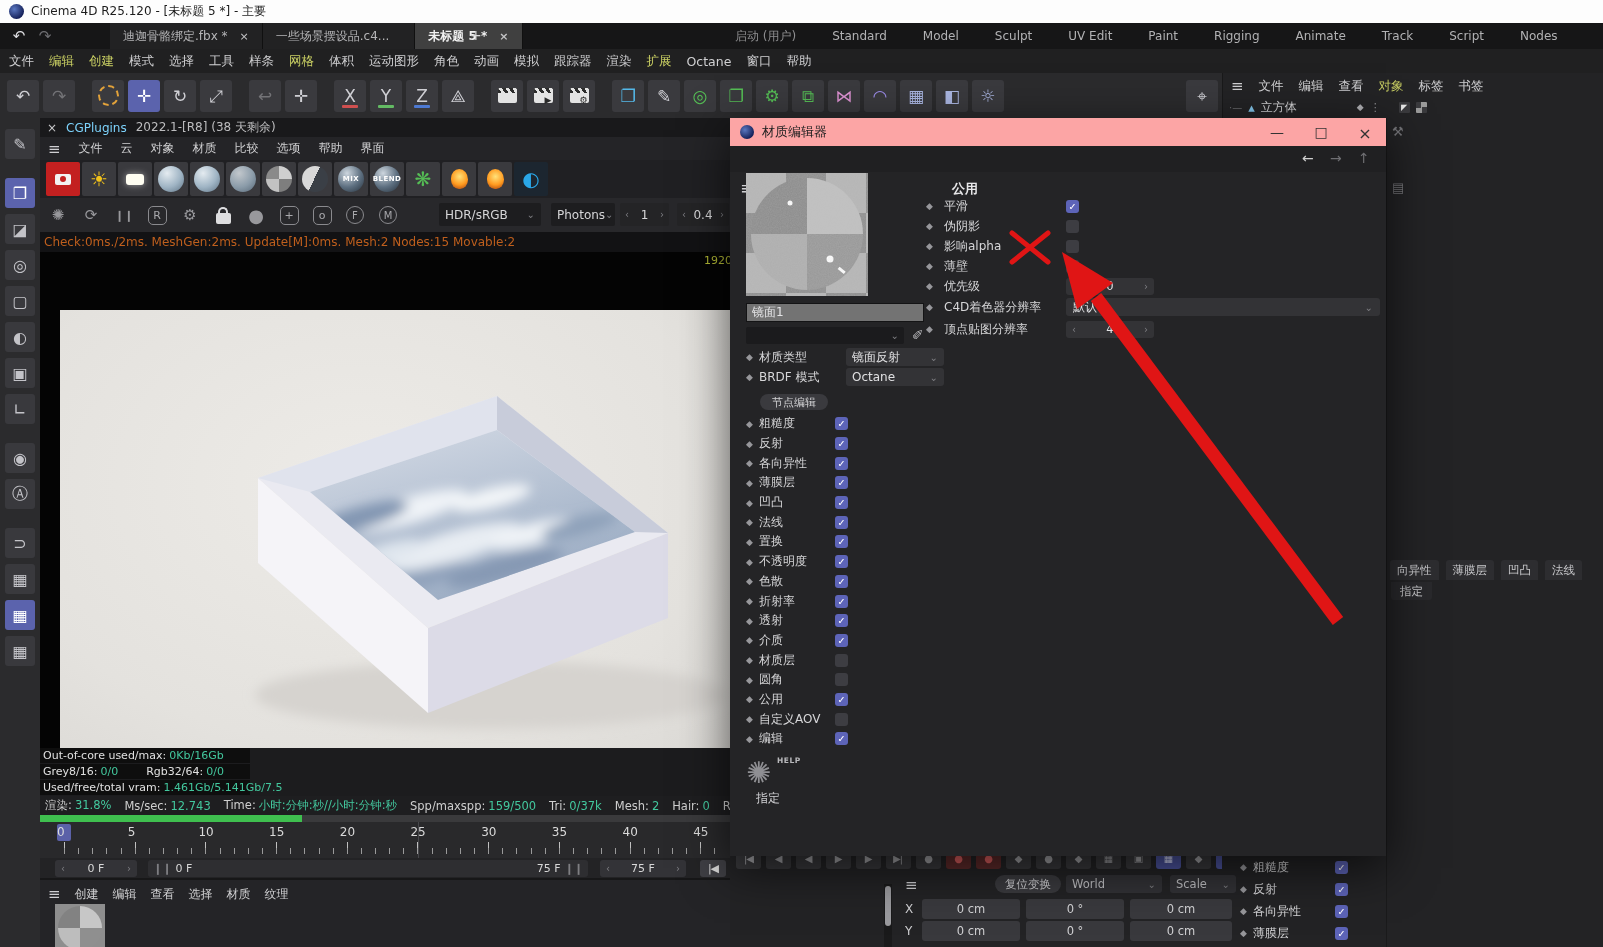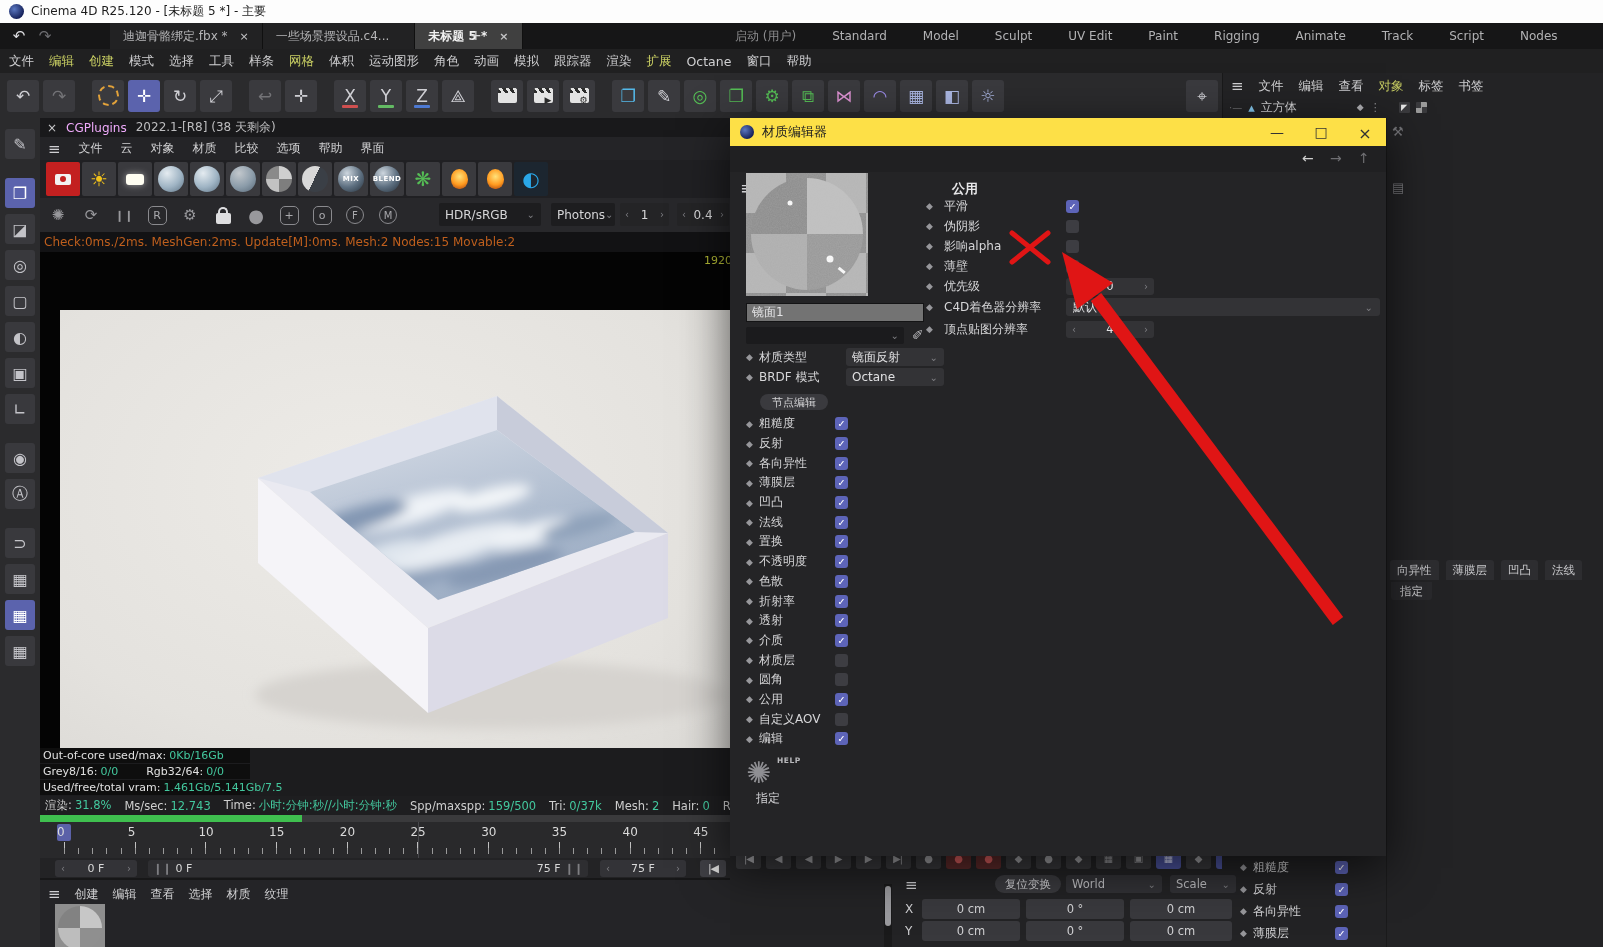--- a/index.html
+++ b/index.html
@@ -168,21 +168,21 @@
   .attrtabs{position:absolute;left:3px;top:442px;display:flex;gap:7px}
   .attrtab{height:20px;background:#2d2d30;border-radius:3px 3px 0 0;display:flex;align-items:center;
            padding:0 7px;font-size:11.5px;color:#c9c9cc;white-space:nowrap}
   .assigntab{position:absolute;left:4px;top:464px;height:18px;background:#29292c;border-radius:0 0 3px 3px;
              display:flex;align-items:center;padding:0 9px;font-size:11.5px;color:#c9c9cc}
   .rpic{position:absolute;color:#77777b;font-size:13px}
 
   
   .window{left:730px;top:118px;width:656px;height:738px;background:#242426;z-index:10;
           box-shadow:0 12px 45px rgba(0,0,0,.65)}
-  .wtitle{position:absolute;left:0;top:0;width:656px;height:28px;background:#fde047;display:flex;
+  .wtitle{position:absolute;left:0;top:0;width:656px;height:28px;background:#fca5a5;display:flex;
           align-items:center;gap:8px;padding-left:10px;box-sizing:border-box;color:#222;font-size:13px}
   .wctl{position:absolute;top:6px;color:#333;font-size:14px;width:18px;text-align:center}
   .wmenubar{position:absolute;left:0;top:28px;width:656px;height:26px;background:#202022}
   .wnav{position:absolute;top:4px;font-size:14px;color:#cfcfcf}
   .wnav.dim{color:#6e6e72}
   .preview{position:absolute;left:16px;top:55px;width:122px;height:123px;background:#555}
   .mename{position:absolute;left:16px;top:185px;width:178px;height:19px;background:#737373;border:1px solid #141415;
           display:flex;align-items:center;padding-left:5px;box-sizing:border-box;color:#e4e4e6;font-size:12px}
   .medd{position:absolute;left:16px;top:209px;width:158px;height:17px;background:#1b1b1d;border-radius:2px;
         display:flex;align-items:center;justify-content:flex-end;padding-right:5px;box-sizing:border-box}
@@ -399,21 +399,21 @@
     <span class="lgap"></span>
     <span class="ltbtn gi-hook"></span>
     <span class="ltbtn gi-grid"></span>
     <span class="ltbtn sel gi-grid"></span>
     <span class="ltbtn gi-grid"></span>
   </div>
 
   <div class="abs lv">
     <div class="lvhead">
       <span>×</span>
-      <span style="color:#f0abfc">CGPlugins</span>
+      <span style="color:#7dd3fc">CGPlugins</span>
       <span style="color:#bdbdbf">2022.1-[R8] (38 天剩余)</span>
     </div>
     <div class="lvmenu">
       <span class="ham gi-ham"></span>
       <span>文件</span>
         <span>云</span>
         <span>对象</span>
         <span>材质</span>
         <span>比较</span>
         <span>选项</span>

